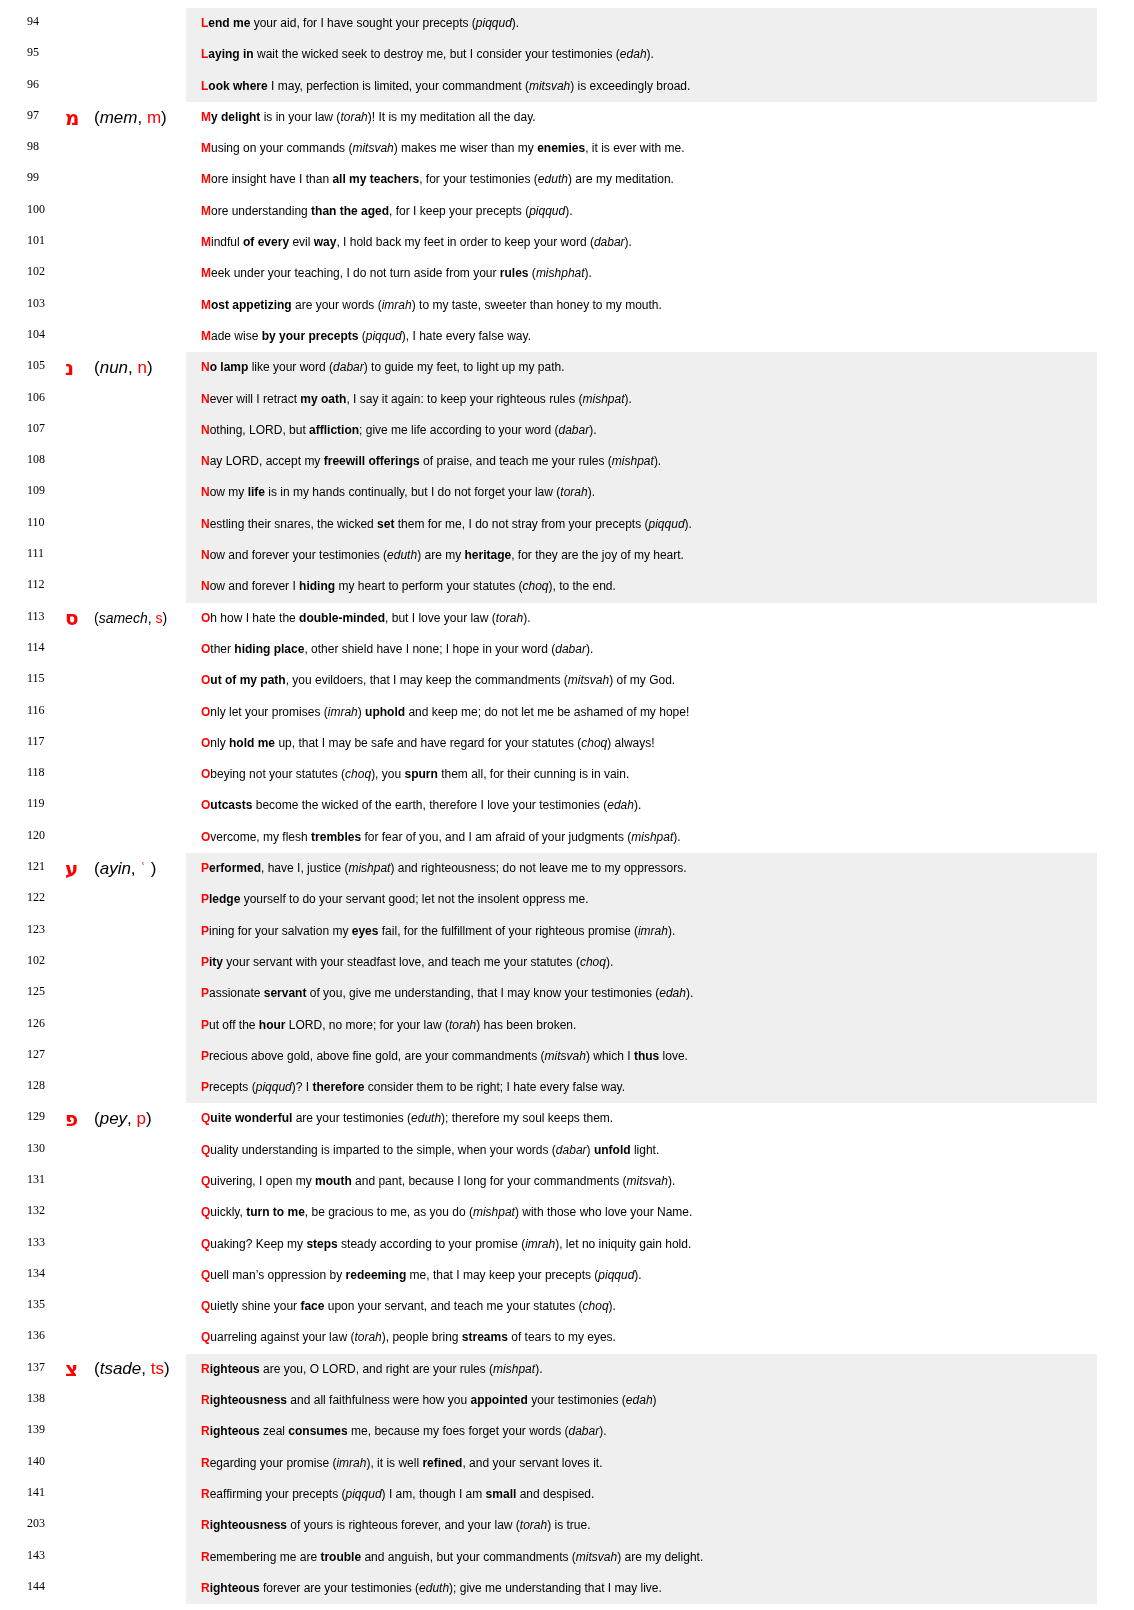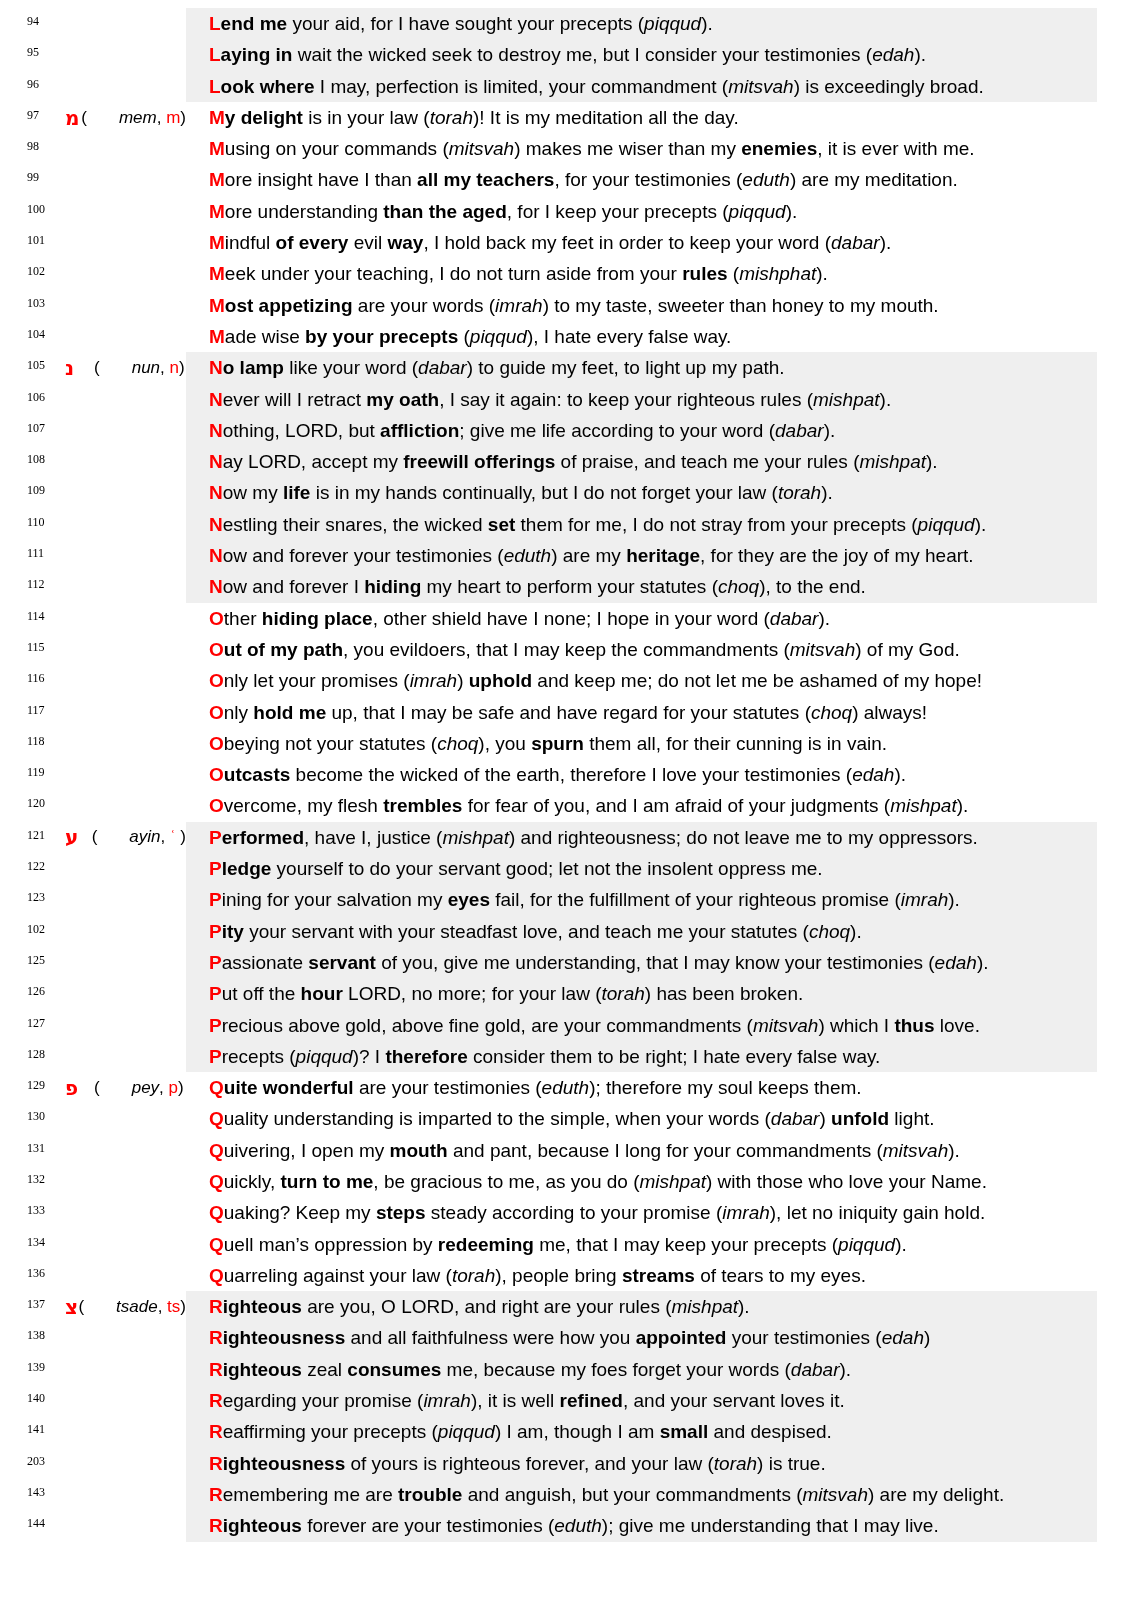--- a/index.html
+++ b/index.html
@@ -38,28 +38,28 @@
     font-family:"DejaVu Sans", sans-serif;
     color:#ff0000;
     font-weight:bold;
     font-size:20px;
     width:32px;
     display:inline-block;
     padding-left:3px;
   }
   .lab { font-size:17px; white-space:nowrap; }
   .lab.small { font-size:14px; }
-  .lab i { font-style:italic;margin-left:32px; }
+  .lab i { font-style:italic; }
   .red { color:#ff0000; }
   .text {
     flex:1 1 auto;
-    font-size:19px;
+    font-size:12px;
     line-height:31.3px;
     white-space:nowrap;
-    padding-left:23px;
+    padding-left:15px;
     overflow:visible;
   }
   .text.shaded { background:#efefef; }
   .text b { font-weight:bold; }
   .text i { font-style:italic; }
   .init { color:#ff0000; font-weight:bold; }
 </style>
 </head>
 <body>
 
@@ -160,20 +160,28 @@
         <div class="num">111</div>
         <div class="letters"></div>
         <div class="text shaded"><span class="init">N</span>ow and forever your testimonies (<i>eduth</i>) are my <b>heritage</b>, for they are the joy of my heart.</div>
       </div>
       <div class="row">
         <div class="num">112</div>
         <div class="letters"></div>
         <div class="text shaded"><span class="init">N</span>ow and forever I <b>hiding</b> my heart to perform your statutes (<i>choq</i>), to the end.</div>
       </div>
       <div class="row">
+        <div class="num">113</div>
+        <div class="letters">
+          <span class="heb">ס</span>
+          <span class="lab small">(<i>samech</i>, <span class="red">s</span>)</span>
+        </div>
+        <div class="text"><span class="init">O</span>h how I hate the <b>double-minded</b>, but I love your law (<i>torah</i>).</div>
+      </div>
+      <div class="row">
         <div class="num">114</div>
         <div class="letters"></div>
         <div class="text"><span class="init">O</span>ther <b>hiding place</b>, other shield have I none; I hope in your word (<i>dabar</i>).</div>
       </div>
       <div class="row">
         <div class="num">115</div>
         <div class="letters"></div>
         <div class="text"><span class="init">O</span><b>ut of my path</b>, you evildoers, that I may keep the commandments (<i>mitsvah</i>) of my God.</div>
       </div>
       <div class="row">
@@ -269,20 +277,25 @@
       </div>
       <div class="row">
         <div class="num">133</div>
         <div class="letters"></div>
         <div class="text"><span class="init">Q</span>uaking? Keep my <b>steps</b> steady according to your promise (<i>imrah</i>), let no iniquity gain hold.</div>
       </div>
       <div class="row">
         <div class="num">134</div>
         <div class="letters"></div>
         <div class="text"><span class="init">Q</span>uell man’s oppression by <b>redeeming</b> me, that I may keep your precepts (<i>piqqud</i>).</div>
+      </div>
+      <div class="row">
+        <div class="num">135</div>
+        <div class="letters"></div>
+        <div class="text"><span class="init">Q</span>uietly shine your <b>face</b> upon your servant, and teach me your statutes (<i>choq</i>).</div>
       </div>
       <div class="row">
         <div class="num">136</div>
         <div class="letters"></div>
         <div class="text"><span class="init">Q</span>uarreling against your law (<i>torah</i>), people bring <b>streams</b> of tears to my eyes.</div>
       </div>
       <div class="row">
         <div class="num">137</div>
         <div class="letters">
           <span class="heb">צ</span>

